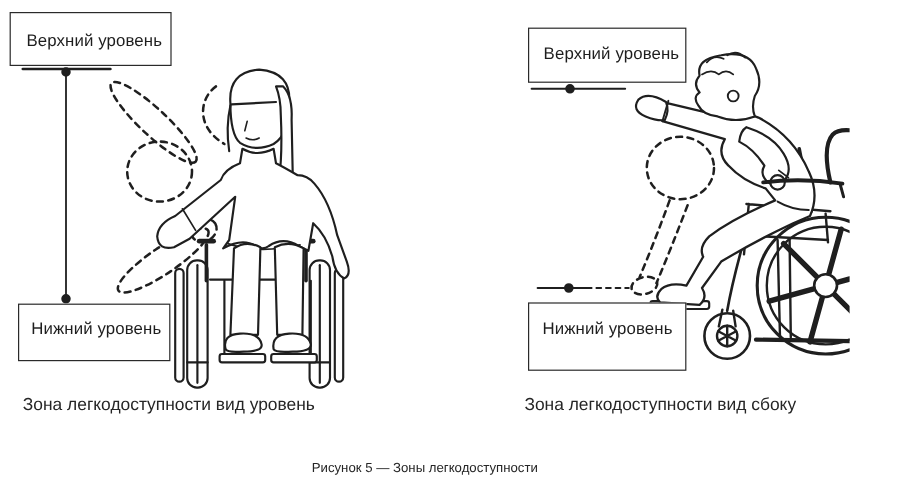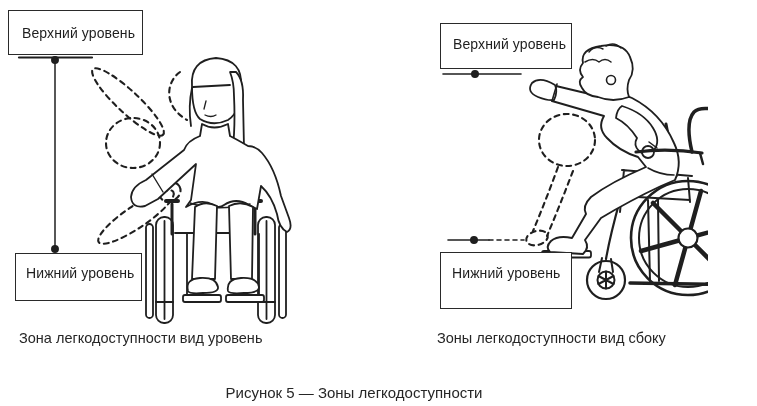--- a/index.html
+++ b/index.html
@@ -12,21 +12,21 @@
     position:absolute;box-sizing:border-box;border:1.6px solid #2a2a2a;background:#ffffff;
     display:flex;align-items:center;font-size:14px;color:#1e1e1e;letter-spacing:.1px;
   }
   #box-front-upper{left:8px;top:10px;width:135px;height:45px;padding-left:13px;}
   #box-front-lower{left:15px;top:253px;width:127px;height:48px;padding-left:10px;align-items:flex-start;padding-top:11px;}
   #box-side-upper{left:440px;top:23px;width:132px;height:46px;padding-left:12px;padding-bottom:5px;}
   #box-side-lower{left:440px;top:252px;width:132px;height:57px;padding-left:11px;align-items:flex-start;padding-top:12px;}
   .caption{position:absolute;top:330px;font-size:14.5px;color:#262626;white-space:nowrap;}
   #caption-front{left:19px;}
   #caption-side{left:437px;}
-  .fig-caption{position:absolute;left:0;right:0;top:384px;text-align:center;font-size:15px;color:#262626;}
+  .fig-caption{position:absolute;left:0;right:0;top:384px;text-align:center;font-size:11px;color:#262626;}
   
   .ink{stroke:#1f1f1f;fill:none;stroke-linecap:round;stroke-linejoin:round;}
   .dash{stroke-dasharray:5 4.5;stroke-width:2.1;}
   .fillw{fill:#ffffff;}
 </style>
 </head>
 <body>
 
 <div class="stage">
 
@@ -145,16 +145,16 @@
     <span>Нижний уровень</span>
   </div>
   <div class="lbl-box" id="box-side-upper">
     <span>Верхний уровень</span>
   </div>
   <div class="lbl-box" id="box-side-lower">
     <span>Нижний уровень</span>
   </div>
 
   <div class="caption" id="caption-front">Зона легкодоступности вид уровень</div>
-  <div class="caption" id="caption-side">Зоны легкодоступности вид сбоку</div>
+  <div class="caption" id="caption-side">Зона легкодоступности вид сбоку</div>
   <div class="fig-caption">Рисунок 5 — Зоны легкодоступности</div>
 
 </div>
 
 </body></html>

